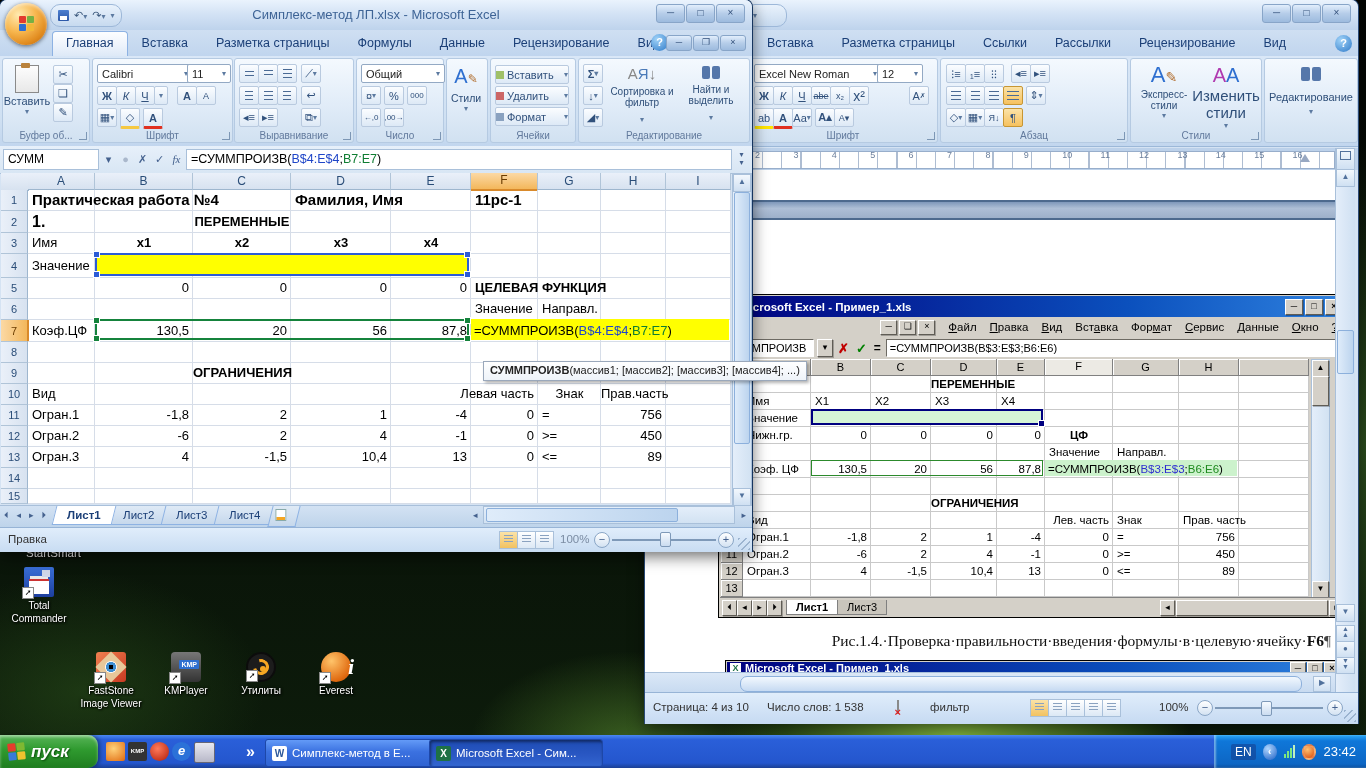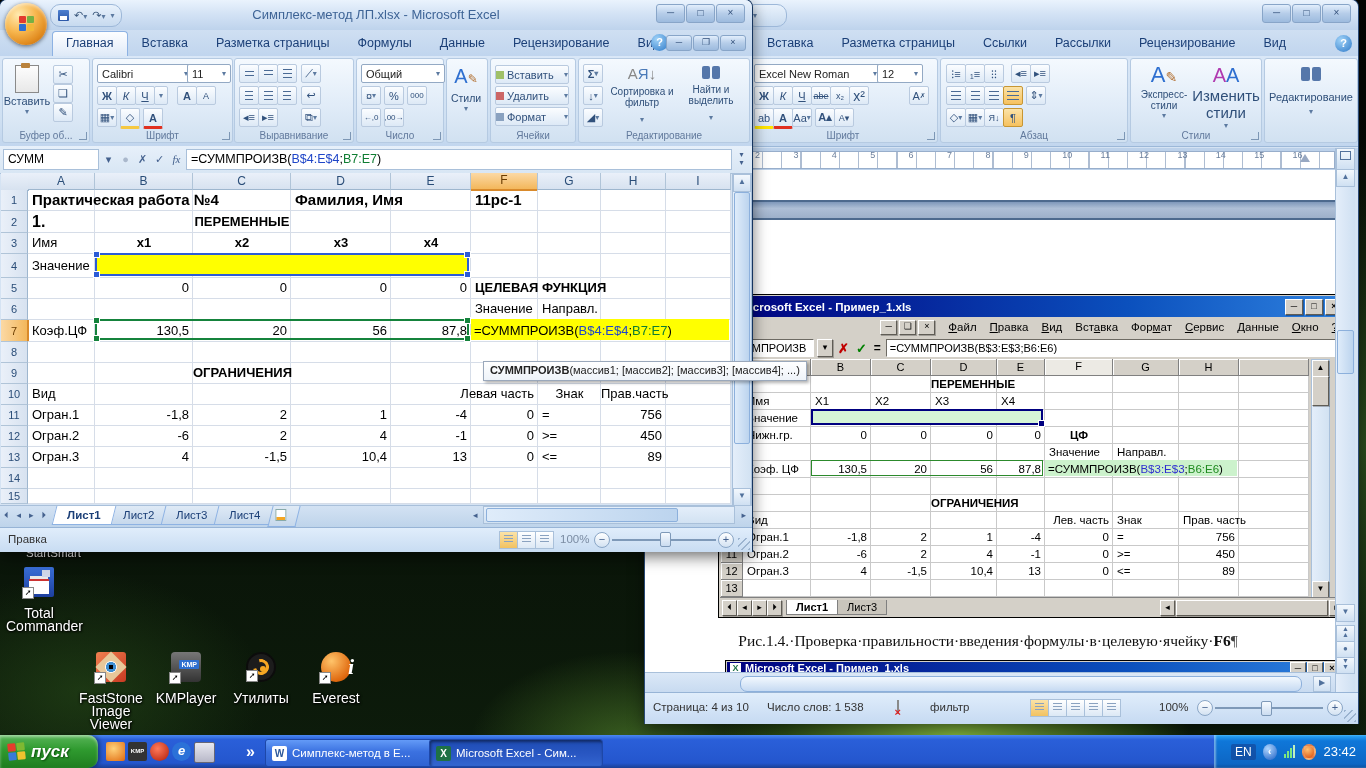--- a/index.html
+++ b/index.html
@@ -124,21 +124,21 @@
   #ftip{position:absolute;left:483px;top:361px;height:18px;z-index:40;background:linear-gradient(#ffffff,#eef3f9);
     border:1px solid #9aa8bb;box-shadow:2px 2px 3px rgba(0,0,0,.3);font-size:11px;line-height:17px;padding:0 6px;white-space:nowrap;color:#222}
   
   .ruler{position:absolute;left:0;right:0;top:148px;height:22px;background:#bcd1ea}
   .rstrip{position:absolute;left:2px;top:3px;width:686px;height:16px;background:#fff;border:1px solid #98aecb;
     background-image:repeating-linear-gradient(90deg,transparent 0 18px,#aebdd2 18px 19.2px)}
   .rnum{position:absolute;top:2px;font-size:9px;color:#6b7f9c}
   .docarea{position:absolute;left:0;top:170px;width:690px;height:502px;background:#fff;overflow:hidden}
   .pgap{position:absolute;left:0;top:30px;width:690px;height:16px;
     background:linear-gradient(#7f98ba,#aebfd6 40%,#9db0ca);border-top:2px solid #4d6a8e;border-bottom:2px solid #4d6a8e}
-  #caption{position:absolute;left:0;top:462px;width:686px;text-align:center;font-family:"Liberation Serif",serif;
+  #caption{position:absolute;left:0;top:462px;width:686px;text-align:right;font-family:"Liberation Serif",serif;
     font-size:15.5px;color:#111;white-space:nowrap}
   #caption .mark{color:#444}
   
   #emwin{position:absolute;left:73px;top:294px;width:628px;height:322px;background:#d4d0c8;border:1px solid #000;z-index:3}
   .emtitle{position:absolute;left:1px;right:1px;top:1px;height:21px;display:flex;align-items:center;gap:4px;padding:0 3px;
     background:linear-gradient(90deg,#00007e,#0b50bd 65%,#2f82df);color:#fff;font-size:11.5px;font-weight:bold;white-space:nowrap}
   .b3d{background:#d4d0c8;border:1px solid;border-color:#fff #5f5c55 #5f5c55 #fff;color:#000;
     font-size:9px;text-align:center;box-shadow:1px 1px 0 rgba(0,0,0,.25)}
   .emmenu{position:absolute;left:1px;right:1px;top:22px;height:20px;background:#d4d0c8;display:flex;align-items:center;
     gap:13px;padding:0 8px;font-size:11.5px;color:#000;border-bottom:1px solid #9a968e}
@@ -173,21 +173,21 @@
     background:linear-gradient(#639af7,#3b71e0 45%,#2f63d2)}
   .taskbtn.act{background:linear-gradient(#1e4cb4,#2a58c4 60%,#3366d0);box-shadow:inset 1px 2px 3px rgba(0,0,0,.45)}
   .tbi{width:15px;height:15px;border-radius:2px;font-size:10px;font-weight:bold;text-align:center;line-height:15px;flex:0 0 auto}
   .tbi.word{background:#fff;color:#2b579a}
   .tbi.excel{background:#1e7145;color:#fff}
   #tray{position:absolute;right:0;top:0;height:33px;left:1214px;display:flex;align-items:center;gap:7px;padding:0 10px 0 10px;
     background:linear-gradient(#2aa9f7,#0f77d9 18%,#0d66c4 88%,#0a4f9e);box-shadow:inset 2px 0 2px rgba(255,255,255,.4);color:#fff}
   .trico{width:16px;height:16px;border-radius:50%}
   
   .dicon{position:absolute;text-align:center;z-index:1;cursor:pointer}
-  .dlbl{margin-top:10px;font-size:14px;color:#fff;text-shadow:1px 1px 2px #000,0 0 3px #000;line-height:13px}
+  .dlbl{margin-top:2px;font-size:10px;color:#fff;text-shadow:1px 1px 2px #000,0 0 3px #000;line-height:13px}
   .dico{width:30px;height:30px;margin:0 auto;position:relative}
   .arrw{position:absolute;left:-2px;bottom:-2px;width:10px;height:10px;background:#fff;border:1px solid #888;
     font-size:8px;line-height:10px;color:#000}
   .arrw:after{content:"➚"}
   .i-total-commander{background:linear-gradient(#3a6fd8,#1d3f9e);border-radius:2px}
   .i-total-commander:before{content:"";position:absolute;left:5px;bottom:3px;width:20px;height:13px;background:#fff;
     border-top:2px solid #c33;box-shadow:0 -4px 0 -1px #e8e8e8}
   .i-total-commander:after{content:"";position:absolute;right:4px;top:3px;width:8px;height:7px;background:#cfd6e8}
   .i-faststone{background:linear-gradient(135deg,#f08050,#c93a22);border-radius:3px}
   .i-faststone:before{content:"";position:absolute;left:4px;top:4px;width:22px;height:22px;background:#e8c89a;transform:rotate(45deg)}

